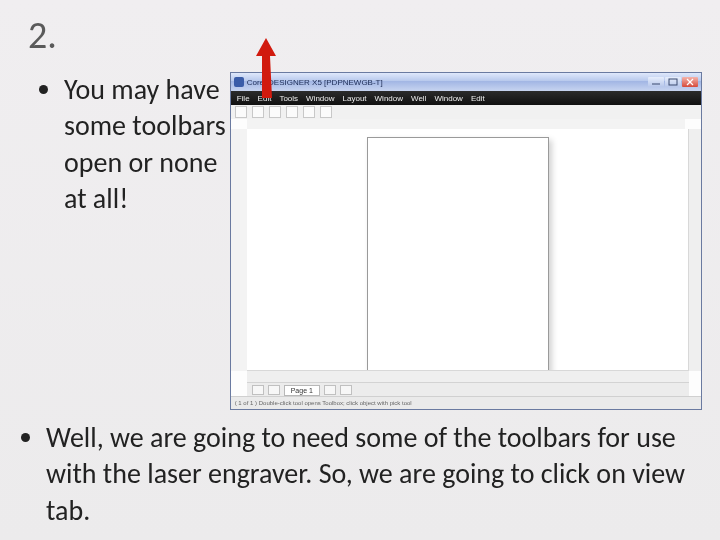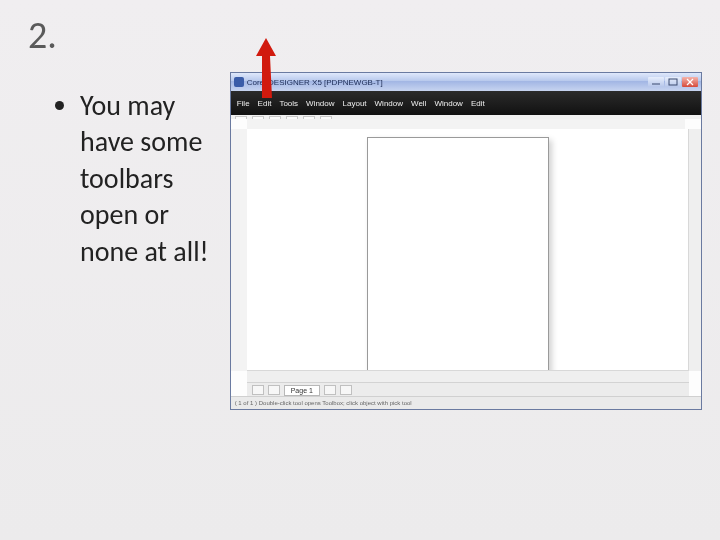--- a/index.html
+++ b/index.html
@@ -29,21 +29,21 @@
   .content-row {
     display: flex;
     align-items: flex-start;
   }
   .bullet-block {
     width: 205px;
     box-sizing: border-box;
   }
   ul.bullets {
     list-style-type: disc;
-    margin: 16px;
+    margin: 0;
     padding-left: 36px;
   }
   ul.bullets li {
     font-size: 28px;
     line-height: 1.3;
     color: #222;
     margin: 0;
   }
   ul.second {
     list-style-type: disc;
@@ -97,21 +97,21 @@
   }
   .winbtn {
     width: 16px; height: 10px;
     border-radius: 1px;
     background: linear-gradient(#e7eefc,#b6c6ea);
     position: relative;
   }
   .winbtn.close { background: linear-gradient(#f4b3ab,#d64a3a); }
   .winbtn svg { position:absolute; left:0; top:0; }
   .menubar {
-    height: 24px;
+    height: 14px;
     background: linear-gradient(#2b2b2b,#111);
     color: #eee;
     display: flex;
     align-items: center;
     gap: 8px;
     padding: 0 6px;
     font-size: 8px;
   }
   .menubar span { white-space: nowrap; }
   .toolbar {
@@ -287,18 +287,21 @@
           <div class="tab">Page 1</div>
           <div class="navbtn"></div>
           <div class="navbtn"></div>
         </div>
         <div class="statusbar">( 1 of 1 )  Double-click tool opens Toolbox; click object with pick tool</div>
       </div>
     </div>
 
   </div>
 
+  <ul class="second">
+    <li>Well, we are going to need some of the toolbars for use with the laser engraver.  So, we are going to click on view tab.</li>
+  </ul>
 
   <svg class="red-arrow" viewBox="0 0 24 62">
     <polygon points="12,0 22,18 16,18 18,60 8,60 8,18 2,18" fill="#d11a0e"></polygon>
   </svg>
 
 </div>
 
 </body></html>

